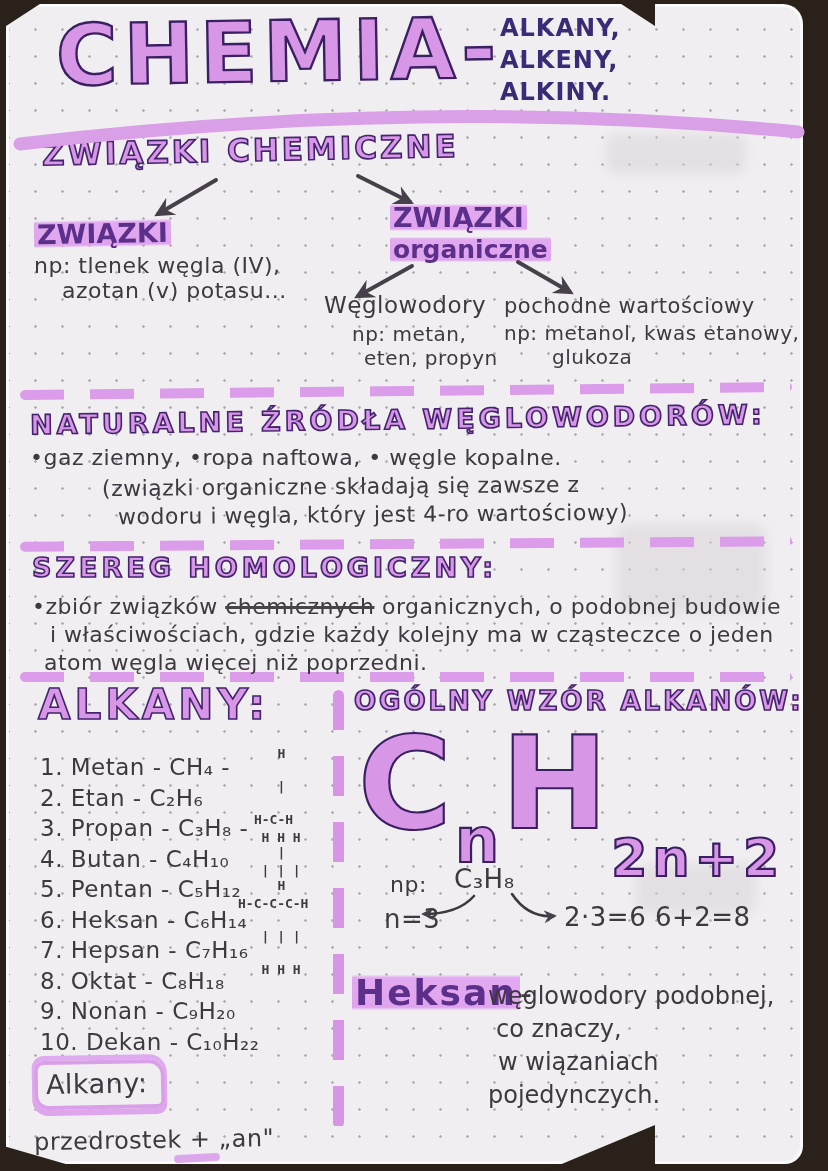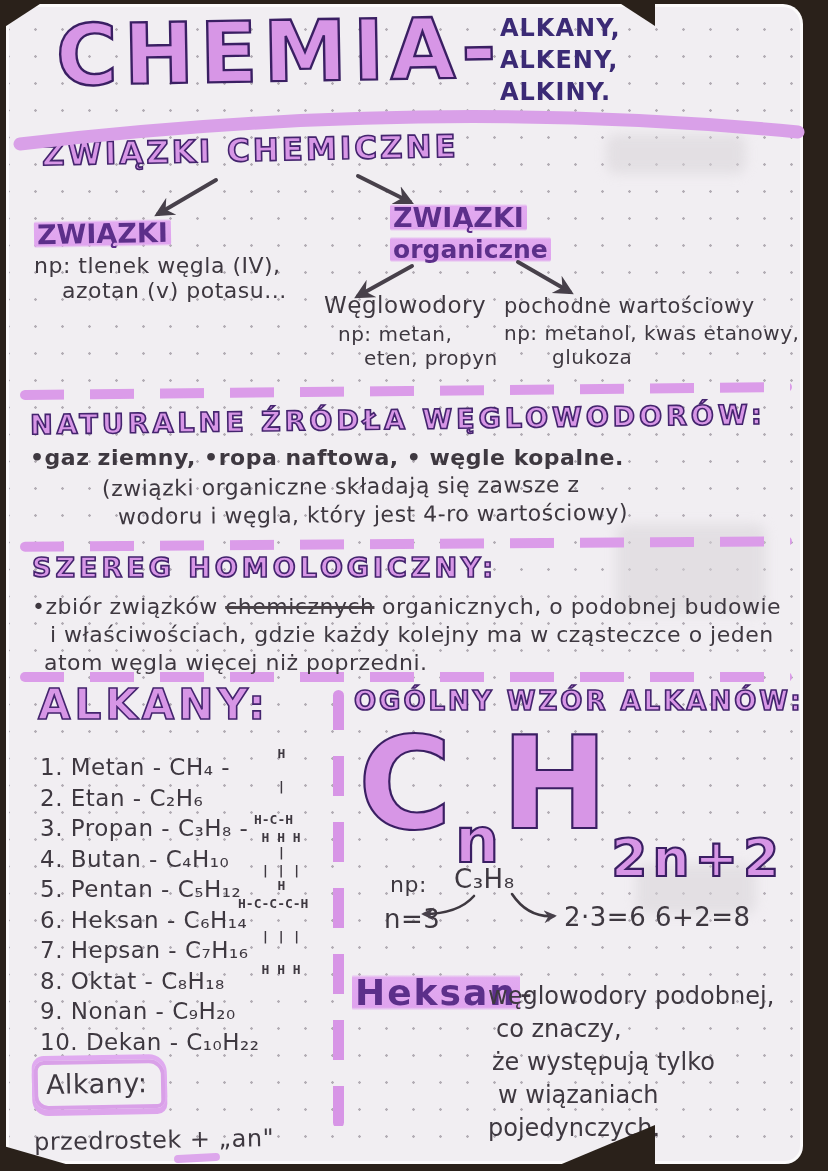--- a/index.html
+++ b/index.html
@@ -91,37 +91,37 @@
       <div class="ink hand22" style="margin-left:28px;">azotan (v) potasu...</div>
     </div>
 
     <div class="abs" style="left:384px;top:198px;text-align:left;">
       <div class="hl" style="font-size:27px;display:inline-block;">ZWIĄZKI</div><br>
       <div class="hl" style="font-size:25px;display:inline-block;margin-top:2px;">organiczne</div>
     </div>
 
     <div class="abs" style="left:318px;top:288px;">
       <div class="ink" style="font-size:23px;">Węglowodory</div>
-      <div class="ink hand20" style="margin-left:14px;margin-top:4px;">np: metan,</div>
+      <div class="ink hand20" style="margin-left:28px;margin-top:4px;">np: metan,</div>
       <div class="ink hand20" style="margin-left:40px;">eten, propyn</div>
     </div>
 
     <div class="abs" style="left:498px;top:290px;">
       <div class="ink" style="font-size:21px;">pochodne wartościowy</div>
       <div class="ink hand20" style="margin-top:3px;">np: metanol, kwas etanowy,</div>
       <div class="ink hand20" style="margin-left:48px;">glukoza</div>
     </div>
 
     <div class="hdash" style="left:14px;top:382px;width:772px;transform:rotate(-0.6deg);"></div>
     <div class="hdash" style="left:14px;top:535px;width:772px;transform:rotate(-0.4deg);"></div>
     <div class="hdash" style="left:14px;top:668px;width:772px;"></div>
     <div class="vdash" style="left:327px;top:686px;height:438px;"></div>
 
     <div class="abs bubble h2" style="left:24px;top:400px;transform:rotate(-0.8deg);">NATURALNE ŹRÓDŁA WĘGLOWODORÓW:</div>
-    <div class="abs ink hand22" style="left:24px;top:441px;font-weight:bold;">•gaz ziemny,   •ropa naftowa,  • węgle kopalne.</div>
+    <div class="abs ink hand22" style="left:24px;top:441px;">•gaz ziemny,   •ropa naftowa,  • węgle kopalne.</div>
     <div class="abs ink hand22" style="left:96px;top:470px;transform:rotate(-0.5deg);">(związki organiczne składają się zawsze z</div>
     <div class="abs ink hand22" style="left:112px;top:498px;transform:rotate(-0.5deg);">wodoru i węgla, który jest 4-ro wartościowy)</div>
 
     <div class="abs bubble h2" style="left:26px;top:548px;">SZEREG  HOMOLOGICZNY:</div>
     <div class="abs ink hand22" style="left:26px;top:590px;">
       <span>•zbiór związków </span><span class="struck">chemicznych</span><span> organicznych, o podobnej budowie</span>
     </div>
     <div class="abs ink hand22" style="left:44px;top:618px;">i właściwościach, gdzie każdy kolejny ma w cząsteczce o jeden</div>
     <div class="abs ink hand22" style="left:38px;top:646px;">atom węgla więcej niż poprzedni.</div>
 
@@ -168,21 +168,20 @@
     <div class="abs ink" style="left:448px;top:860px;font-size:26px;">C₃H₈</div>
     <div class="abs ink" style="left:378px;top:900px;font-size:26px;">n=3</div>
     <div class="abs ink" style="left:558px;top:898px;font-size:26px;">2·3=6   6+2=8</div>
 
     <div class="abs" style="left:346px;top:968px;">
       <span class="hl" style="font-size:36px;letter-spacing:2px;">Heksan</span><span class="ink" style="font-size:34px;">-</span>
     </div>
     <div class="abs def-lines" style="left:482px;top:976px;">
       <div>węglowodory podobnej,</div>
       <div style="margin-left:8px;">co znaczy,</div>
-      <div style="margin-left:4px;">że występują tylko</div>
       <div style="margin-left:10px;">w wiązaniach</div>
       <div>pojedynczych.</div>
     </div>
 
     <svg class="swoosh-layer" width="828" height="1171" viewBox="0 0 828 1171" xmlns="http://www.w3.org/2000/svg">
       <defs>
         <marker id="ah" viewBox="0 0 10 10" refX="7" refY="5" markerWidth="5.5" markerHeight="5.5" orient="auto-start-reverse">
           <path d="M0,0.5 L9,5 L0,9.5 L3,5 Z" fill="#47404a"></path>
         </marker>
       </defs>

